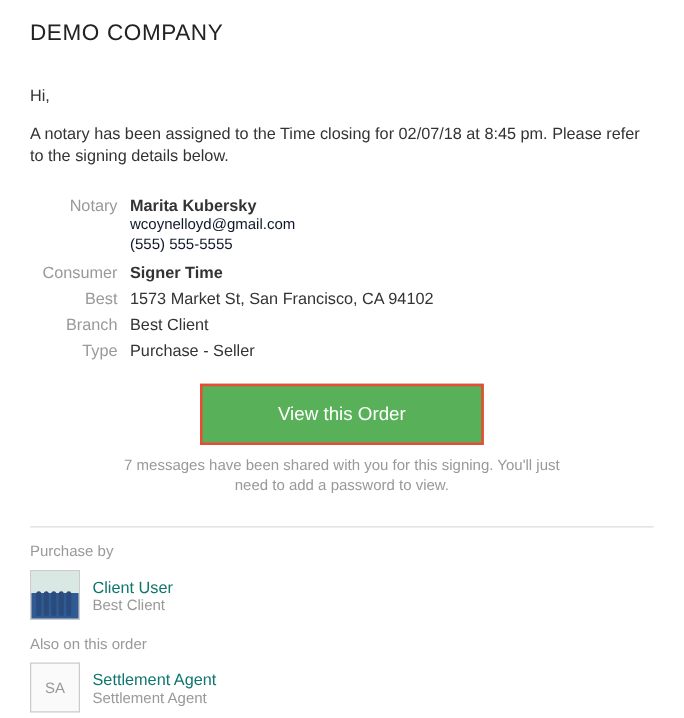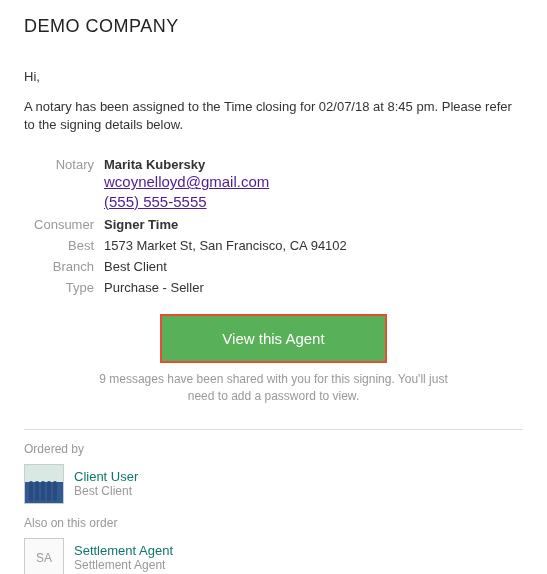--- a/index.html
+++ b/index.html
@@ -5,21 +5,21 @@
     * { box-sizing: border-box; margin: 0; padding: 0; }
     body { font-family: "Helvetica Neue", Helvetica, Arial, sans-serif; font-size: 13px; color: #333; width: 547px; background: #fff; padding: 16px 24px; }
     .company-title { font-size: 18px; font-weight: 400; letter-spacing: 0.5px; margin-bottom: 32px; color: #222; }
     .greeting { margin-bottom: 14px; }
     .intro { margin-bottom: 20px; line-height: 1.4; }
     .details { display: table; margin-bottom: 16px; }
     .row { display: table-row; }
     .label { display: table-cell; text-align: right; color: #999; padding: 3px 10px 3px 0; vertical-align: top; width: 80px; font-size: 13px; }
     .value { display: table-cell; padding: 3px 0; vertical-align: top; font-size: 13px; }
     .notary-name { font-weight: 700; }
-    .sub { color: #4c1d95; font-size: 15px; line-height: 1.3; text-decoration: underline; }
+    .sub { color: #0f172a; font-size: 12px; line-height: 1.3; }
     .consumer-name { font-weight: 700; }
     .cta-wrap { position: relative; text-align: center; margin: 10px 0 8px; }
     .cta-button { display: inline-block; background: #58b158; color: #fff; border: 2px solid #e94b35; padding: 14px 60px; font-size: 15px; cursor: pointer; position: relative; }
     .note { text-align: center; color: #999; font-size: 12px; line-height: 1.4; margin: 8px auto 24px; max-width: 360px; }
     hr.divider { border: none; border-top: 1px solid #ddd; margin: 12px 0; }
     .section-label { color: #999; font-size: 12px; margin-bottom: 8px; }
     .person { display: flex; align-items: center; margin-bottom: 12px; }
     .avatar { width: 40px; height: 40px; border: 1px solid #ccc; margin-right: 10px; display: flex; align-items: center; justify-content: center; font-size: 12px; color: #999; background: #fafafa; }
     .avatar.photo { background: linear-gradient(180deg, #d9e8e3 0%, #d9e8e3 45%, #2f5a93 45%, #2f5a93 100%); position: relative; overflow: hidden; }
     .avatar.photo::after { content:""; position:absolute; left:4px; top:16px; width:4px; height:20px; background:#2a4b7c; box-shadow: 6px 0 #2a4b7c, 12px 0 #2a4b7c, 18px 0 #2a4b7c, 24px 0 #2a4b7c; border-radius:2px; }
@@ -55,28 +55,28 @@
     <div class="label">Branch</div>
     <div class="value">Best Client</div>
   </div>
   <div class="row">
     <div class="label">Type</div>
     <div class="value">Purchase - Seller</div>
   </div>
 </div>
 
 <div class="cta-wrap">
-  <div class="cta-button">View this Agent</div>
+  <div class="cta-button">View this Order</div>
 </div>
 
-<p class="note">9 messages have been shared with you for this signing. You'll just need to add a password to view.</p>
+<p class="note">7 messages have been shared with you for this signing. You'll just need to add a password to view.</p>
 
 <hr class="divider">
 
-<div class="section-label">Ordered by</div>
+<div class="section-label">Purchase by</div>
 <div class="person">
   <div class="avatar photo"></div>
   <div>
     <div class="person-name">Client User</div>
     <div class="person-sub">Best Client</div>
   </div>
 </div>
 
 <div class="section-label">Also on this order</div>
 <div class="person">

